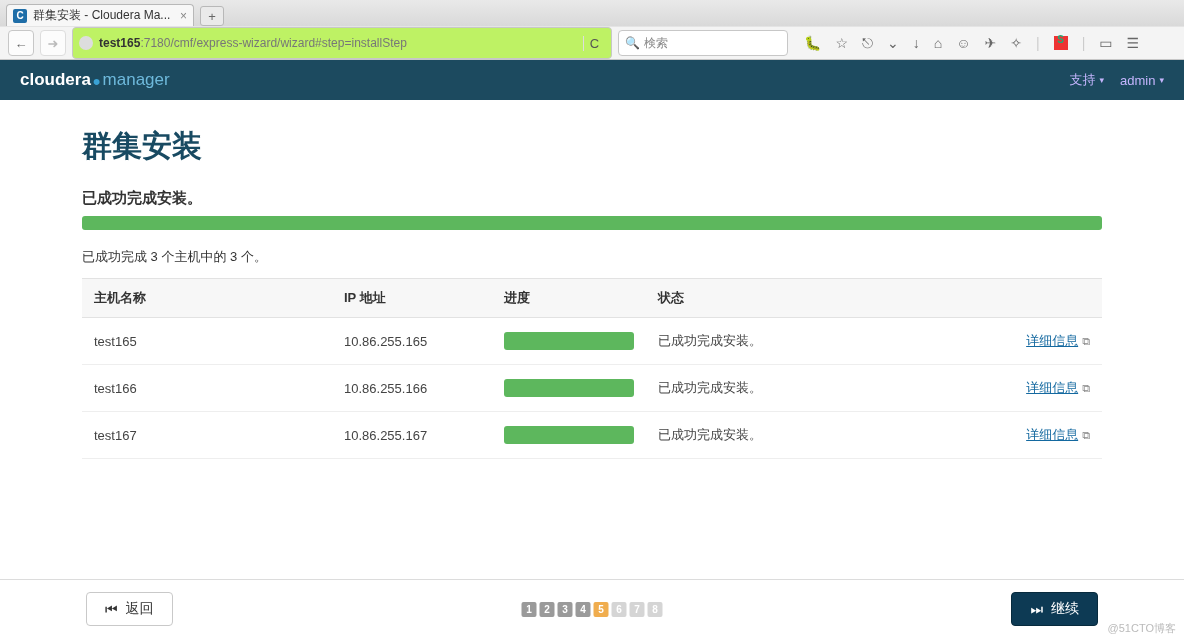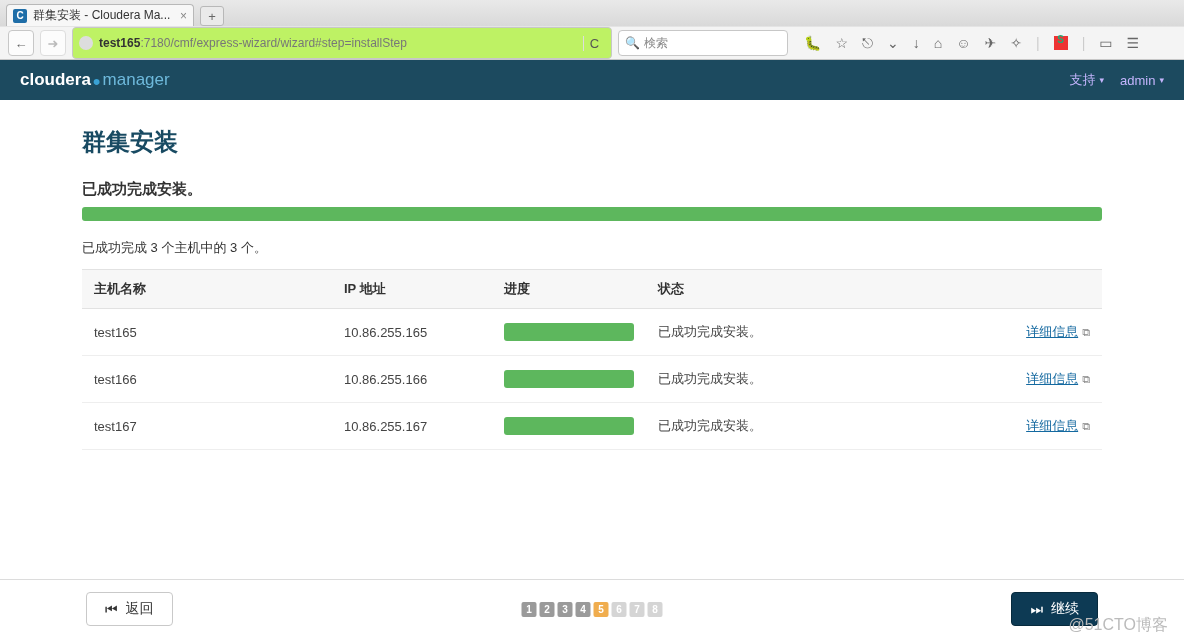--- a/index.html
+++ b/index.html
@@ -33,21 +33,21 @@
   .brand { font-size: 17px; display: flex; align-items: center; gap: 2px; }
   .brand .b1 { font-weight: bold; color: #fff; }
   .brand .dot { color: #3aa2d5; font-size: 22px; line-height: 0; position: relative; top: 2px; }
   .brand .b2 { color: #6eb9db; font-weight: normal; }
   .hdr-right { margin-left: auto; display: flex; gap: 16px; font-size: 13px; color: #c4b5fd; }
   .hdr-link { display: flex; align-items: center; gap: 4px; }
   .caret { font-size: 9px; }
 
   
   .content { padding: 26px 82px 0 82px; }
-  h1 { color: #184a62; font-size: 24px; font-weight: bold; margin-bottom: 22px; }
+  h1 { color: #184a62; font-size: 30px; font-weight: bold; margin-bottom: 22px; }
   h2 { font-size: 15px; font-weight: bold; color: #333; margin-bottom: 8px; }
   .big-progress { height: 14px; background: #5db75d; border-radius: 3px; margin-bottom: 18px; }
   .summary { font-size: 13px; color: #333; margin-bottom: 12px; }
 
   table.hosts { width: 100%; border-collapse: collapse; }
   table.hosts th { text-align: left; font-weight: bold; color: #333; font-size: 13px; padding: 10px 12px; border-top: 1px solid #e2e2e2; border-bottom: 1px solid #e2e2e2; background: #f7f7f7; }
   table.hosts td { padding: 14px 12px; border-bottom: 1px solid #eee; font-size: 13px; color: #444; vertical-align: middle; }
   .row-progress { width: 130px; height: 18px; background: #5db75d; border-radius: 3px; }
   .detail-link { color: #1469a0; text-decoration: underline; }
   .ext-icon { font-size: 11px; color: #888; margin-left: 4px; }
@@ -60,21 +60,21 @@
   
   .footer { position: absolute; left: 0; right: 0; bottom: 0; padding: 12px 86px 14px 86px; border-top: 1px solid #dcdcdc; background: #fff; display: flex; align-items: center; }
   .btn { display: inline-flex; align-items: center; gap: 8px; border-radius: 4px; padding: 7px 18px; font-size: 14px; }
   .btn-back { background: #fff; border: 1px solid #c9c9c9; color: #333; }
   .btn-next { background: #0d3a54; border: 1px solid #072a3d; color: #fff; margin-left: auto; }
   .steps { position: absolute; left: 50%; transform: translateX(-50%); display: flex; gap: 3px; }
   .step { width: 15px; height: 15px; border-radius: 2px; background: #9a9a9a; color: #fff; font-size: 10px; font-weight: bold; display: flex; align-items: center; justify-content: center; }
   .step.current { background: #f0ad4e; }
   .step.future { background: #d5d5d5; color: #fff; }
 
-  .watermark { position: absolute; right: 16px; bottom: 4px; color: #bbb; font-size: 16px; }
+  .watermark { position: absolute; right: 8px; bottom: 4px; color: #bbb; font-size: 11px; }
 </style>
 </head>
 <body>
 
 <div class="browser-tabs">
   <div class="tab">
     <span class="favicon">C</span>
     <span>群集安装 - Cloudera Ma...</span>
     <span class="tab-close">×</span>
   </div>

